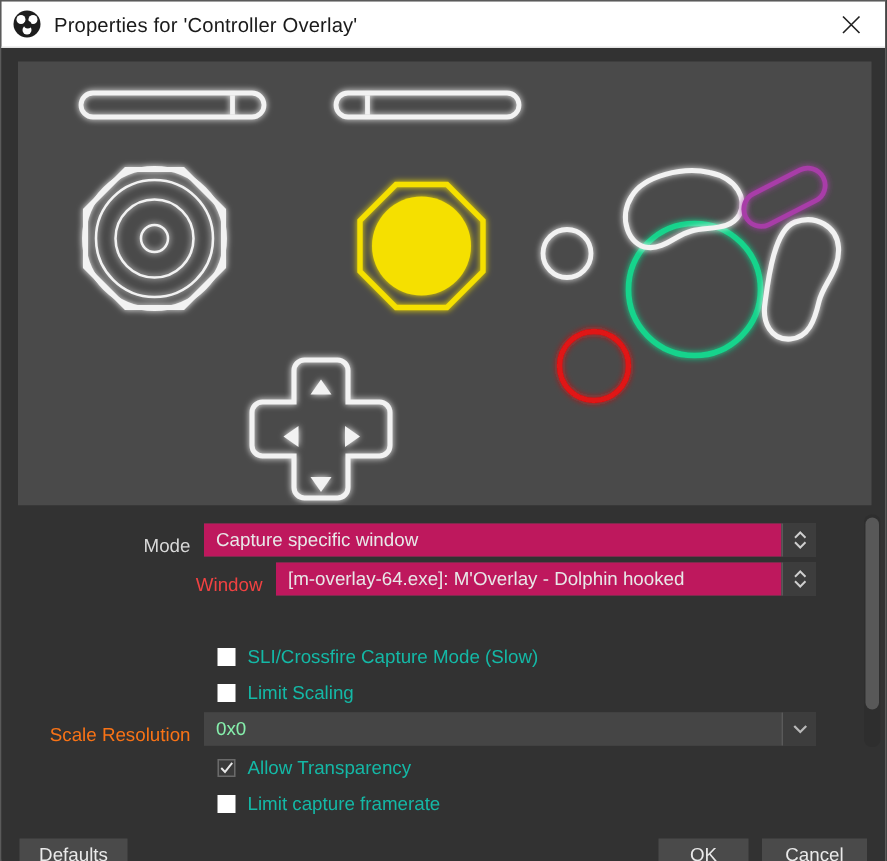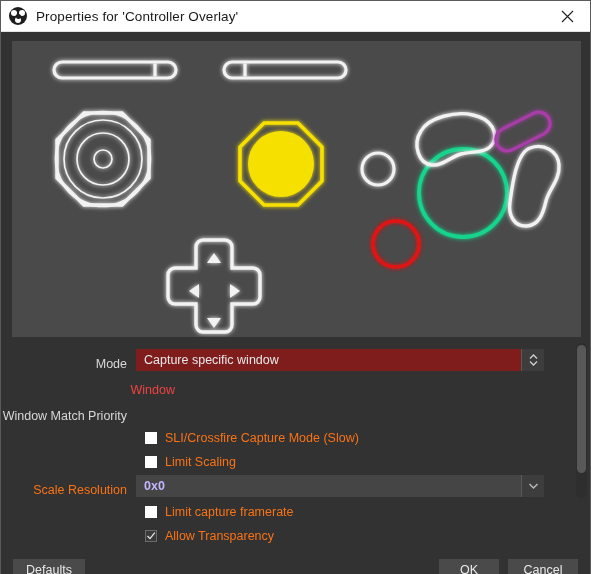--- a/index.html
+++ b/index.html
@@ -75,24 +75,24 @@
   }
   .row .lbl.req{color:#f04242;margin-left:48px;}
   .row .lbl.dim{color:#f97316;}
   .combo{
     flex:1 1 auto;height:22px;display:flex;align-items:stretch;
     background:#4a4a4a;border:none;
   }
   .combo .val{
     flex:1 1 auto;display:flex;align-items:center;
     padding-left:8px;font-size:12.5px;color:#e8e8e8;
-    background:#7f1d1d;
+    background:#be185d;
     white-space:nowrap;overflow:hidden;
   }
-  .combo .val.placeholder{color:#c4b5fd;background:#454545;font-weight:bold;}
+  .combo .val.placeholder{color:#86efac;background:#454545;}
   .combo .spin{
     width:22px;background:#3d3d3d;border-left:1px solid #5a5a5a;
     display:flex;flex-direction:column;align-items:center;justify-content:center;
   }
   .combo .spin svg{display:block;}
   .combo .drop{
     width:22px;background:#3d3d3d;border-left:1px solid #5a5a5a;
     display:flex;align-items:center;justify-content:center;
   }
   .check-row{
@@ -101,21 +101,21 @@
   }
   .check-row .box{
     width:12px;height:12px;margin-left:9px;margin-right:8px;
     background:#ffffff;flex:0 0 auto;box-sizing:border-box;
     position:relative;
   }
   .check-row .box.checked{
     background:#3a3a3a;border:1px solid #6a6a6a;
   }
   .check-row .box.checked svg{position:absolute;left:0px;top:0px;}
-  .check-row .ctext{font-size:12.5px;color:#f97316;white-space:nowrap;}
+  .check-row .ctext{font-size:12.5px;color:#14b8a6;white-space:nowrap;}
   
   .scrollbar{
     position:absolute;right:3px;top:6px;width:11px;height:155px;
   }
   .scrollbar .track{
     position:absolute;left:0;top:0;width:11px;height:155px;background:#2e2e2e;border-radius:5px;
   }
   .scrollbar .thumb{
     position:absolute;left:1px;top:2px;width:9px;height:128px;
     background:#585858;border-radius:5px;
@@ -237,24 +237,32 @@
           <svg width="11" height="16" viewBox="0 0 11 16">
             <path d="M2 6.5 L5.5 3 L9 6.5" stroke="#cfcfcf" stroke-width="1.3" fill="none"></path>
             <path d="M2 9.5 L5.5 13 L9 9.5" stroke="#cfcfcf" stroke-width="1.3" fill="none"></path>
           </svg>
         </div>
       </div>
     </div>
 
     <div class="row">
       <div class="lbl req">Window</div>
+      <div class="combo">
+        <div class="val">[m-overlay-64.exe]: M'Overlay - Dolphin hooked</div>
+        <div class="spin">
+          <svg width="11" height="16" viewBox="0 0 11 16">
+            <path d="M2 6.5 L5.5 3 L9 6.5" stroke="#cfcfcf" stroke-width="1.3" fill="none"></path>
+            <path d="M2 9.5 L5.5 13 L9 9.5" stroke="#cfcfcf" stroke-width="1.3" fill="none"></path>
+          </svg>
+        </div>
+      </div>
     </div>
 
     <div class="row">
-      <div class="lbl">Window Match Priority</div>
     </div>
 
     <div class="check-row">
       <div class="box"></div>
       <div class="ctext">SLI/Crossfire Capture Mode (Slow)</div>
     </div>
 
     <div class="check-row">
       <div class="box"></div>
       <div class="ctext">Limit Scaling</div>
@@ -266,33 +274,33 @@
         <div class="val placeholder">0x0</div>
         <div class="drop">
           <svg width="11" height="8" viewBox="0 0 11 8">
             <path d="M1.5 2 L5.5 6 L9.5 2" stroke="#b8b8b8" stroke-width="1.5" fill="none"></path>
           </svg>
         </div>
       </div>
     </div>
 
     <div class="check-row">
-      <div class="box"></div>
-      <div class="ctext">Limit capture framerate</div>
-    </div>
-
-    <div class="check-row">
       <div class="box checked">
         <svg width="10" height="10" viewBox="0 0 10 10">
           <path d="M1.5 5 L4 7.6 L8.8 1.6" stroke="#e8e8e8" stroke-width="1.3" fill="none"></path>
         </svg>
       </div>
       <div class="ctext">Allow Transparency</div>
     </div>
 
+    <div class="check-row">
+      <div class="box"></div>
+      <div class="ctext">Limit capture framerate</div>
+    </div>
+
     <div class="scrollbar">
       <div class="track"></div>
       <div class="thumb"></div>
     </div>
   </div>
 
   <div class="footer">
     <div class="btn defaults">Defaults</div>
     <div class="foot-spacer"></div>
     <div class="btn ok">OK</div>

